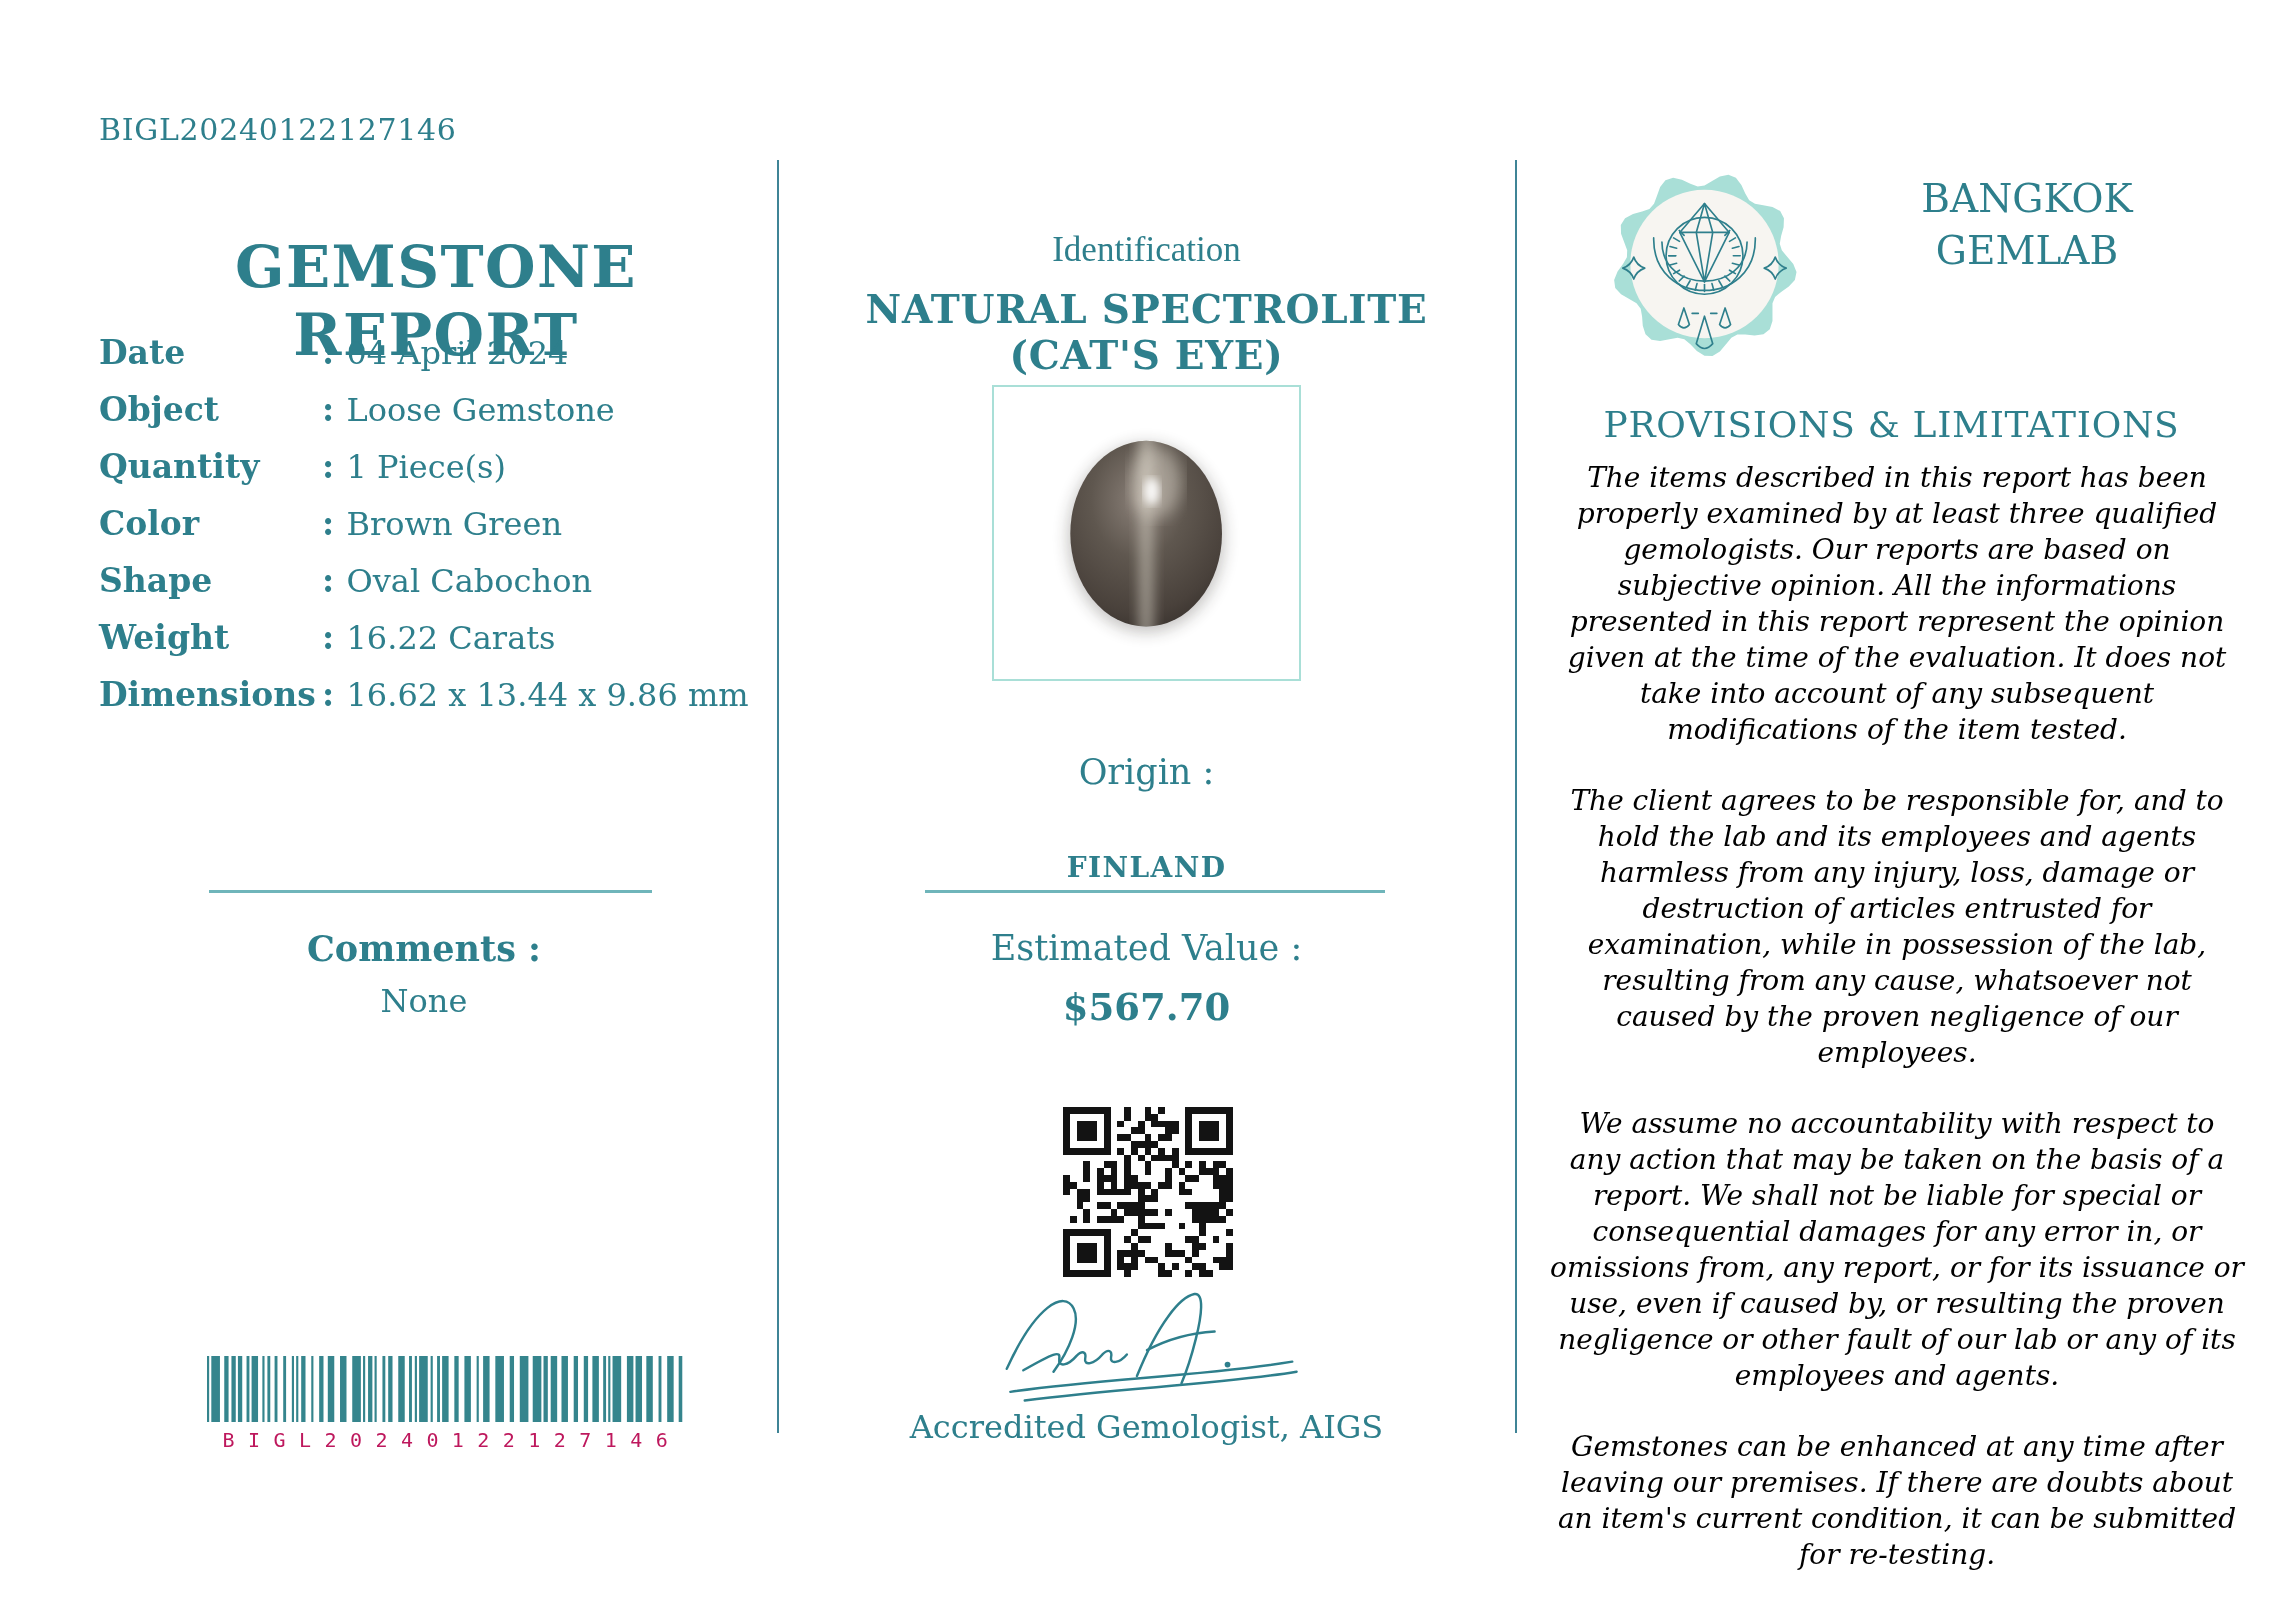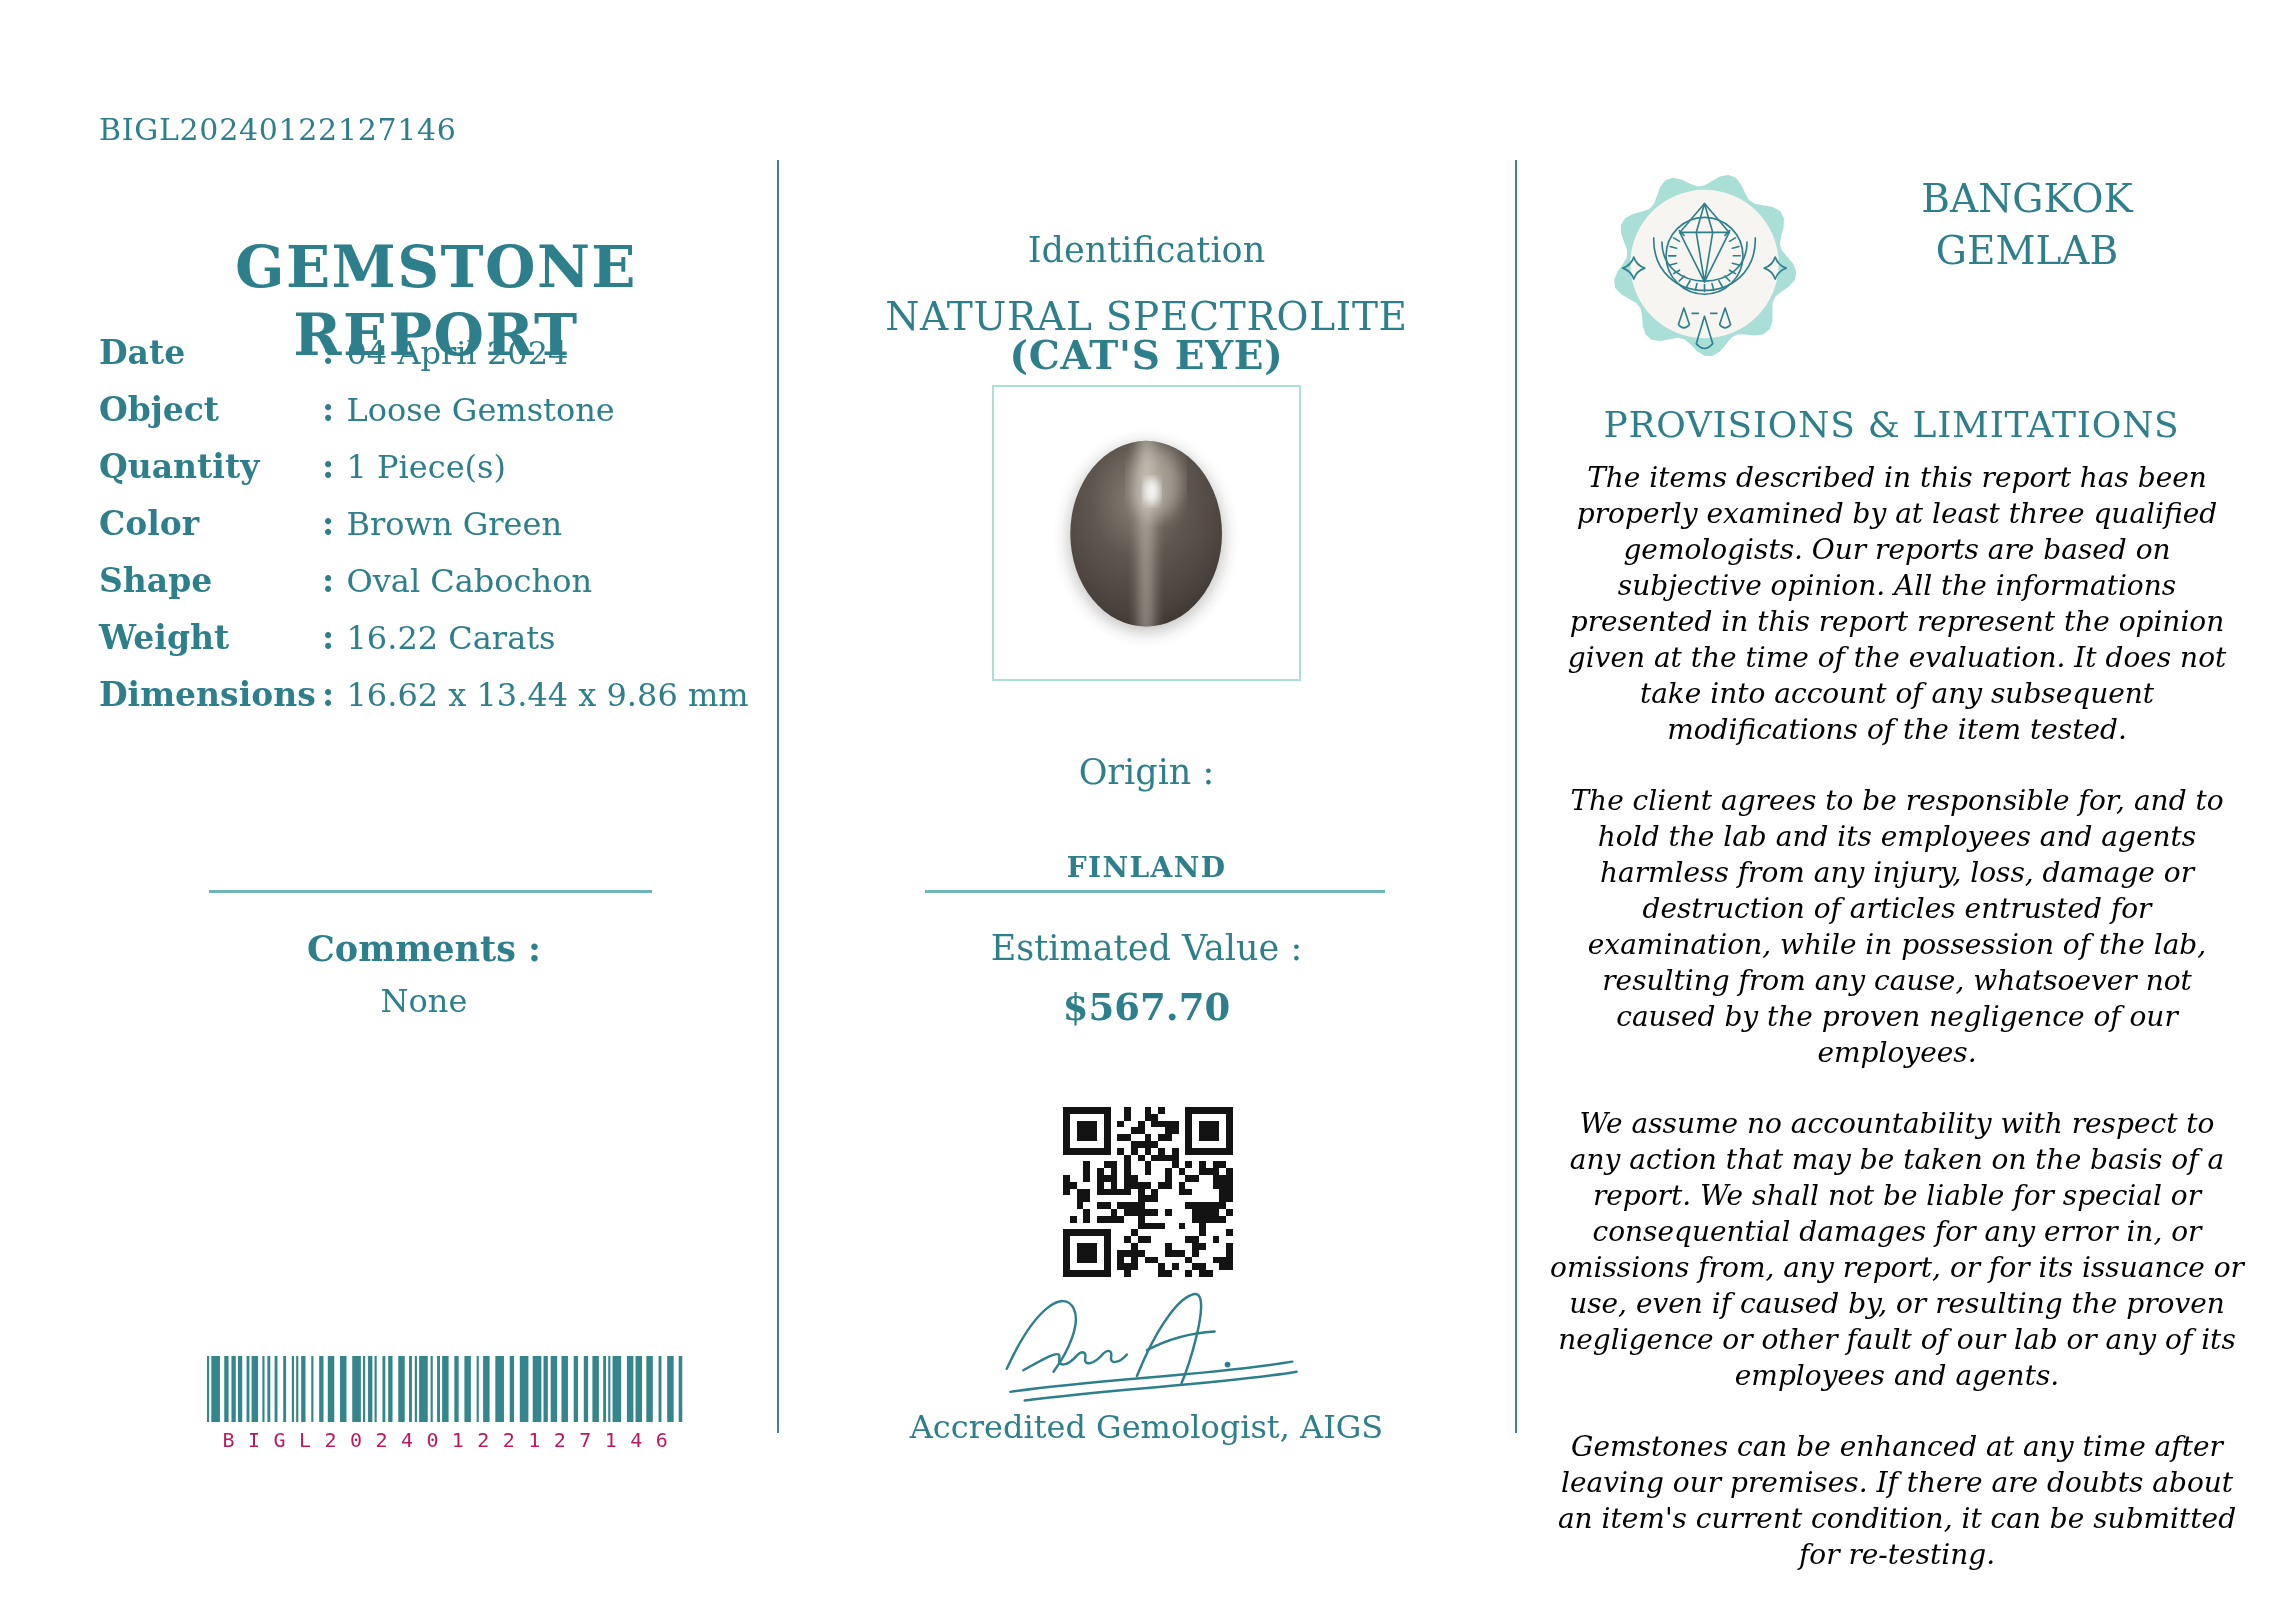--- a/index.html
+++ b/index.html
@@ -27,22 +27,22 @@
   .f-colon{width:24.5px;font-size:33px;font-weight:bold;line-height:1.1;}
   .f-value{flex:1;font-size:32px;line-height:1.15;}
   .comments-label{left:86px;top:928px;width:676px;font-size:35px;font-weight:bold;}
   .comments-value{left:86px;top:982px;width:676px;font-size:32px;}
   .barcode-svg{left:207px;top:1356px;width:476px;height:66px;fill:#35858d;}
   .barcode-text{left:193px;top:1428px;width:505px;font-family:"DejaVu Sans Mono","Liberation Mono",monospace;
     font-size:20px;color:#be185d;letter-spacing:0.7px;white-space:nowrap;}
 
   
   .mid-box{left:794px;width:705px;}
-  .ident-title{top:230px;font-size:35px;}
-  .ident-name1{top:286px;font-size:39px;font-weight:normal;letter-spacing:0.7px;margin-top:8px;}
+  .ident-title{top:230px;font-size:35px;font-family:Liberation Serif, serif;}
+  .ident-name1{top:286px;font-size:39px;font-weight:bold;letter-spacing:0.7px;}
   .ident-name2{top:332px;font-size:39px;font-weight:bold;letter-spacing:0.7px;}
   .photo-frame{left:992px;top:385px;width:309px;height:296px;border:2.9px solid #a9dfd7;box-sizing:border-box;background:#ffffff;}
   .photo-frame svg{width:100%;height:100%;display:block;}
   .origin-label{top:752px;font-size:35px;}
   .origin-value{top:851px;font-size:28px;font-weight:bold;letter-spacing:1.4px;}
   .value-label{top:928px;font-size:35px;}
   .value-amount{top:985px;font-size:37px;font-weight:bold;}
   .qr-svg{left:1063px;top:1107px;width:170px;height:170px;shape-rendering:crispEdges;fill:#131313;}
   .signature-svg{left:967px;top:1284px;width:360px;height:128px;}
   .gemologist{top:1408px;font-size:32px;}

